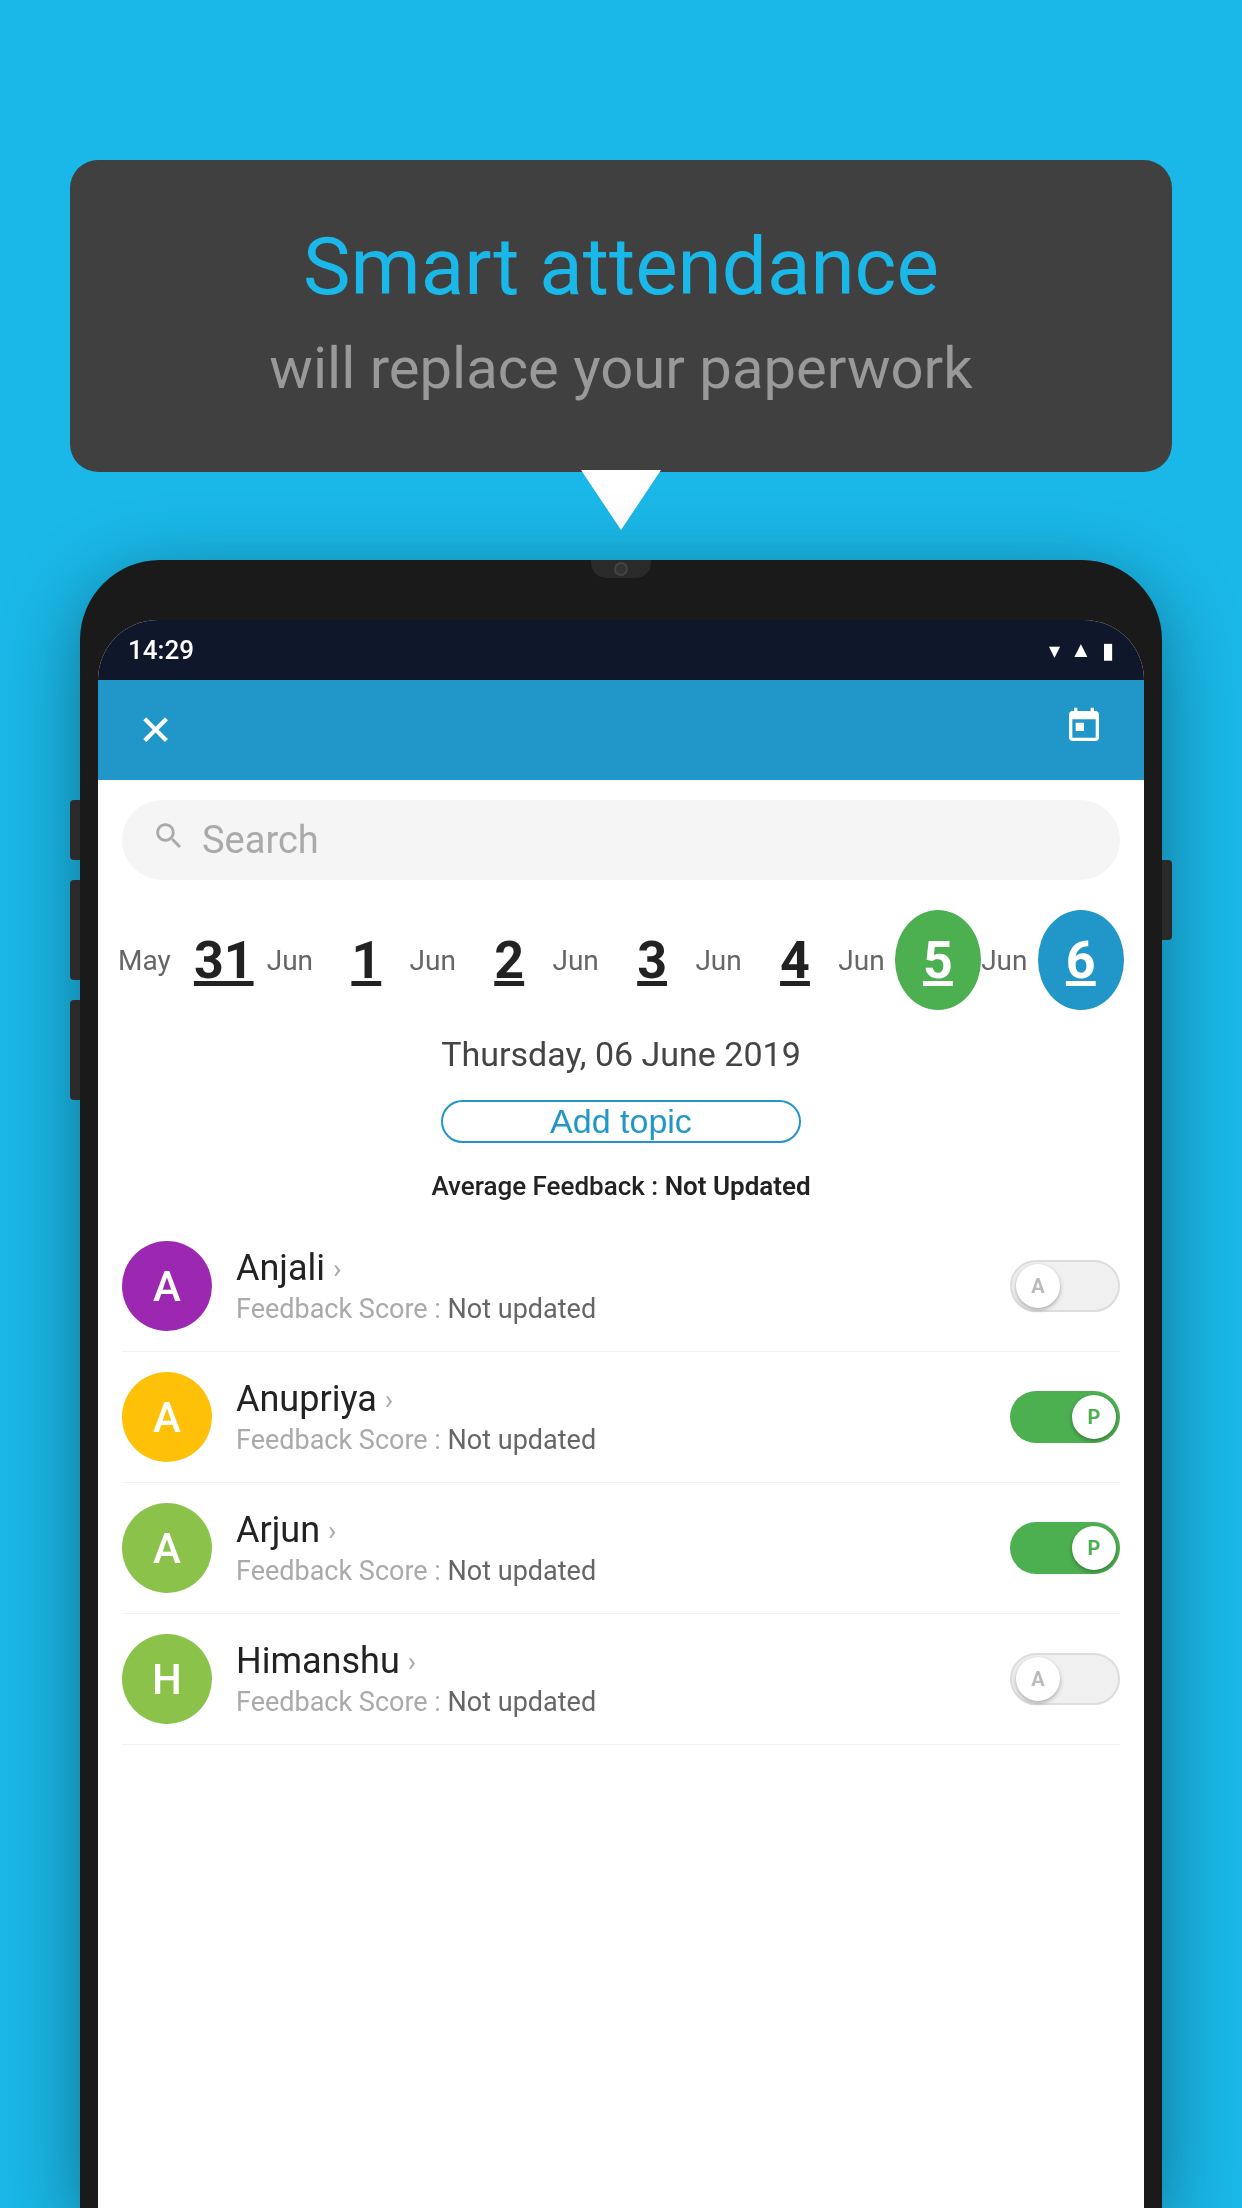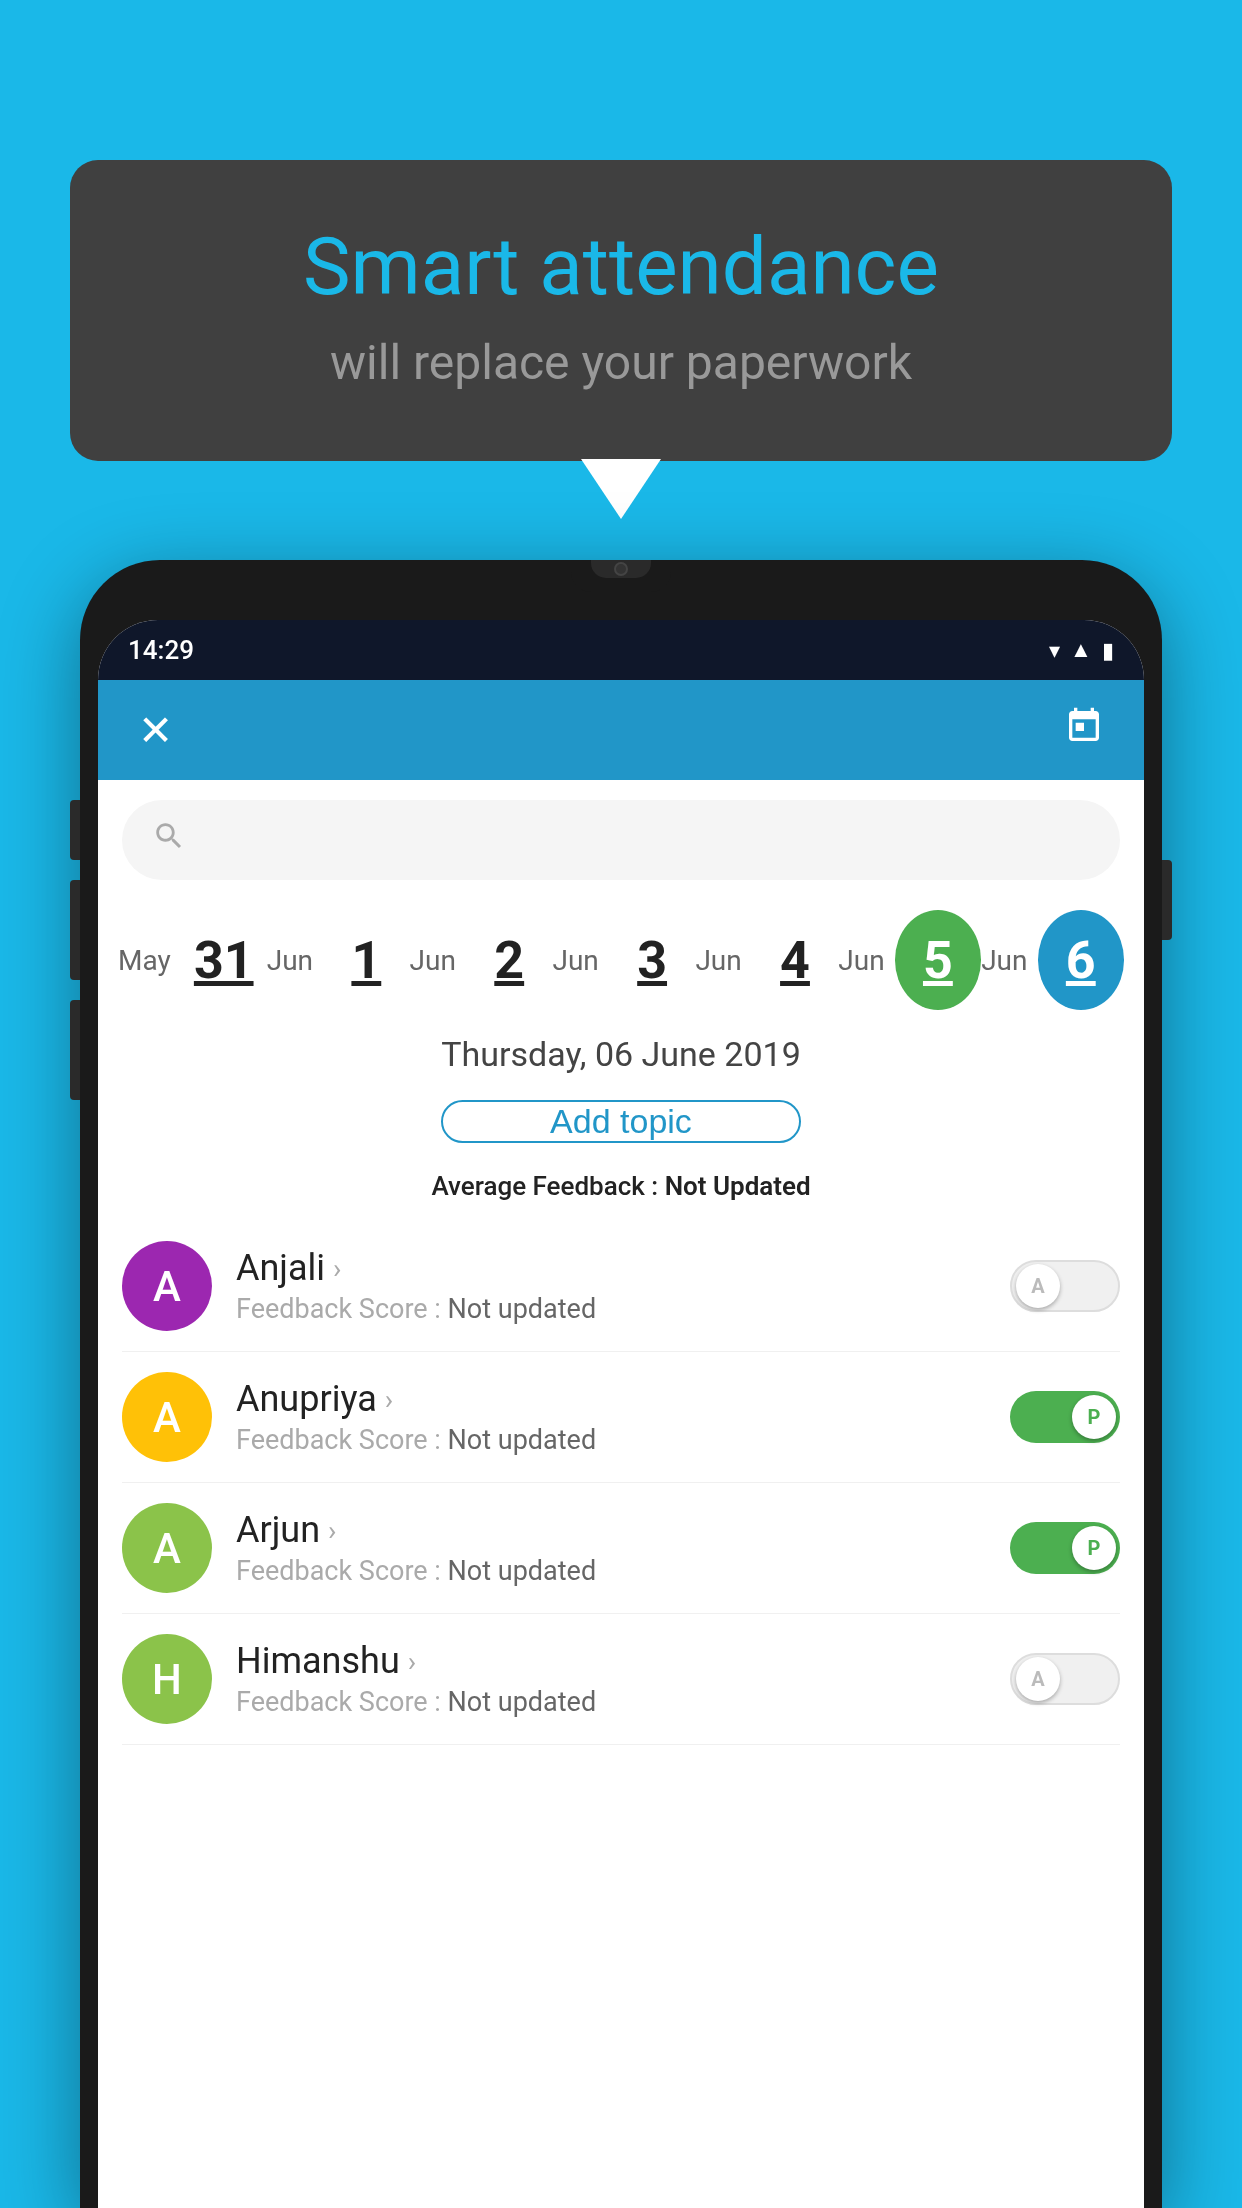--- a/index.html
+++ b/index.html
@@ -31,21 +31,21 @@
 
     .speech-bubble-title {
       color: #1ab8e8;
       font-size: 80px;
       font-weight: 400;
       margin-bottom: 20px;
     }
 
     .speech-bubble-subtitle {
       color: #999;
-      font-size: 48px;
+      font-size: 58px;
       font-weight: 400;
     }
 
     .speech-bubble-arrow {
       width: 0;
       height: 0;
       border-left: 40px solid transparent;
       border-right: 40px solid transparent;
       border-top: 60px solid white;
       position: absolute;
@@ -452,20 +452,21 @@
         </svg>
       </span>
     </div>
 
     <div class="search-bar">
       <span class="search-icon-svg">
         <svg width="34" height="34" viewBox="0 0 24 24" fill="#aaa">
           <path d="M15.5 14h-.79l-.28-.27C15.41 12.59 16 11.11 16 9.5 16 5.91 13.09 3 9.5 3S3 5.91 3 9.5 5.91 16 9.5 16c1.61 0 3.09-.59 4.23-1.57l.27.28v.79l5 4.99L20.49 19l-4.99-5zm-6 0C7.01 14 5 11.99 5 9.5S7.01 5 9.5 5 14 7.01 14 9.5 11.99 14 9.5 14z"></path>
         </svg>
       </span>
+      <span class="search-text">Search</span>
     </div>
 
     <div class="calendar-row" id="cal-row">
     <div class="cal-day">
           <div class="cal-month">May</div>
           <div class="cal-date">31</div>
         </div>
         <div class="cal-day">
           <div class="cal-month">Jun</div>
           <div class="cal-date">1</div>

